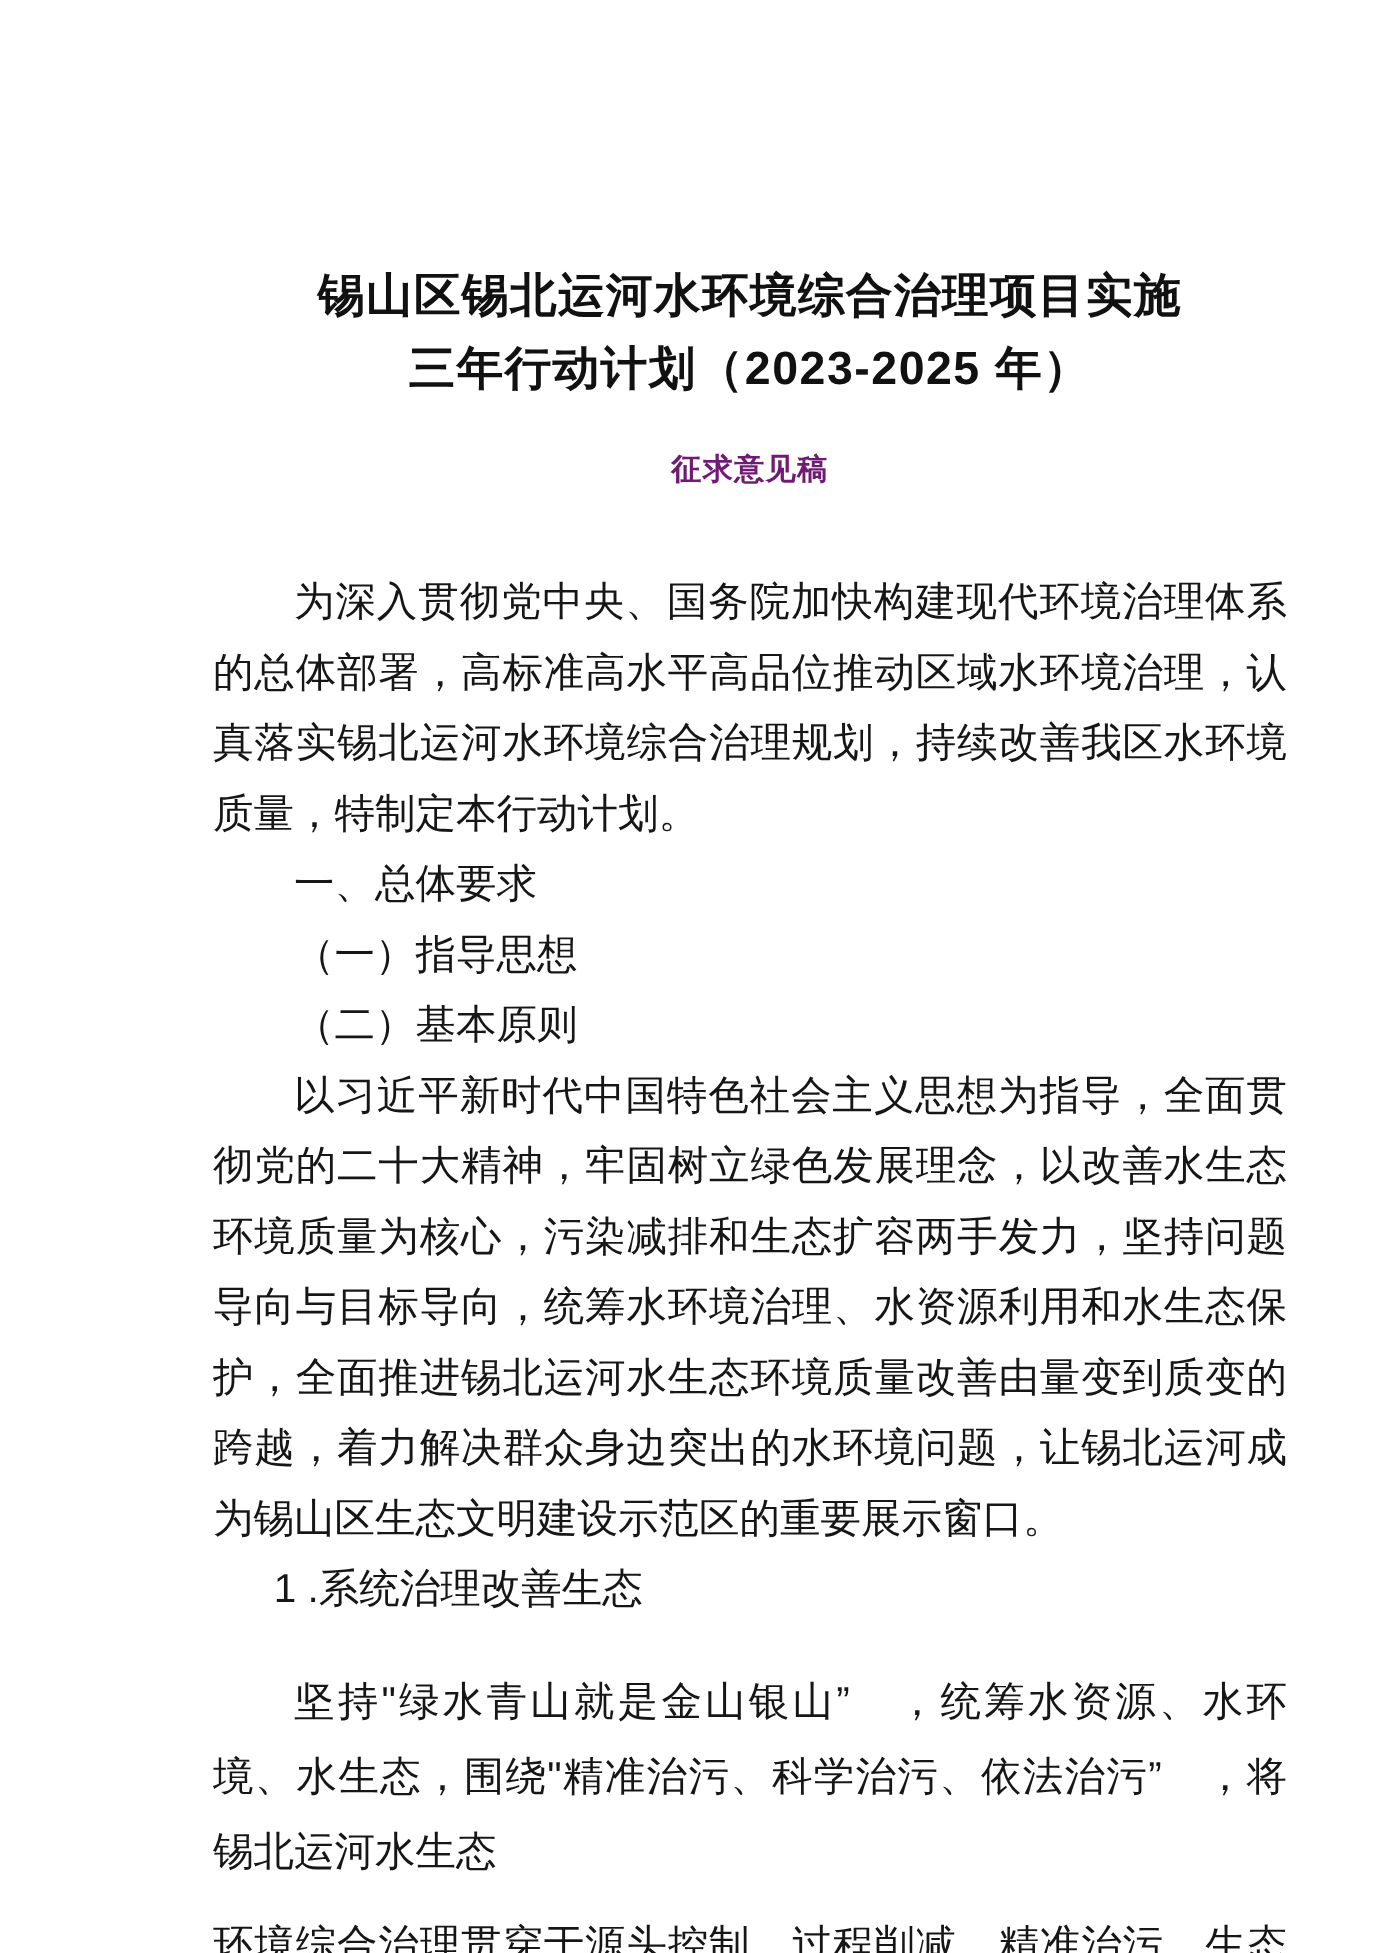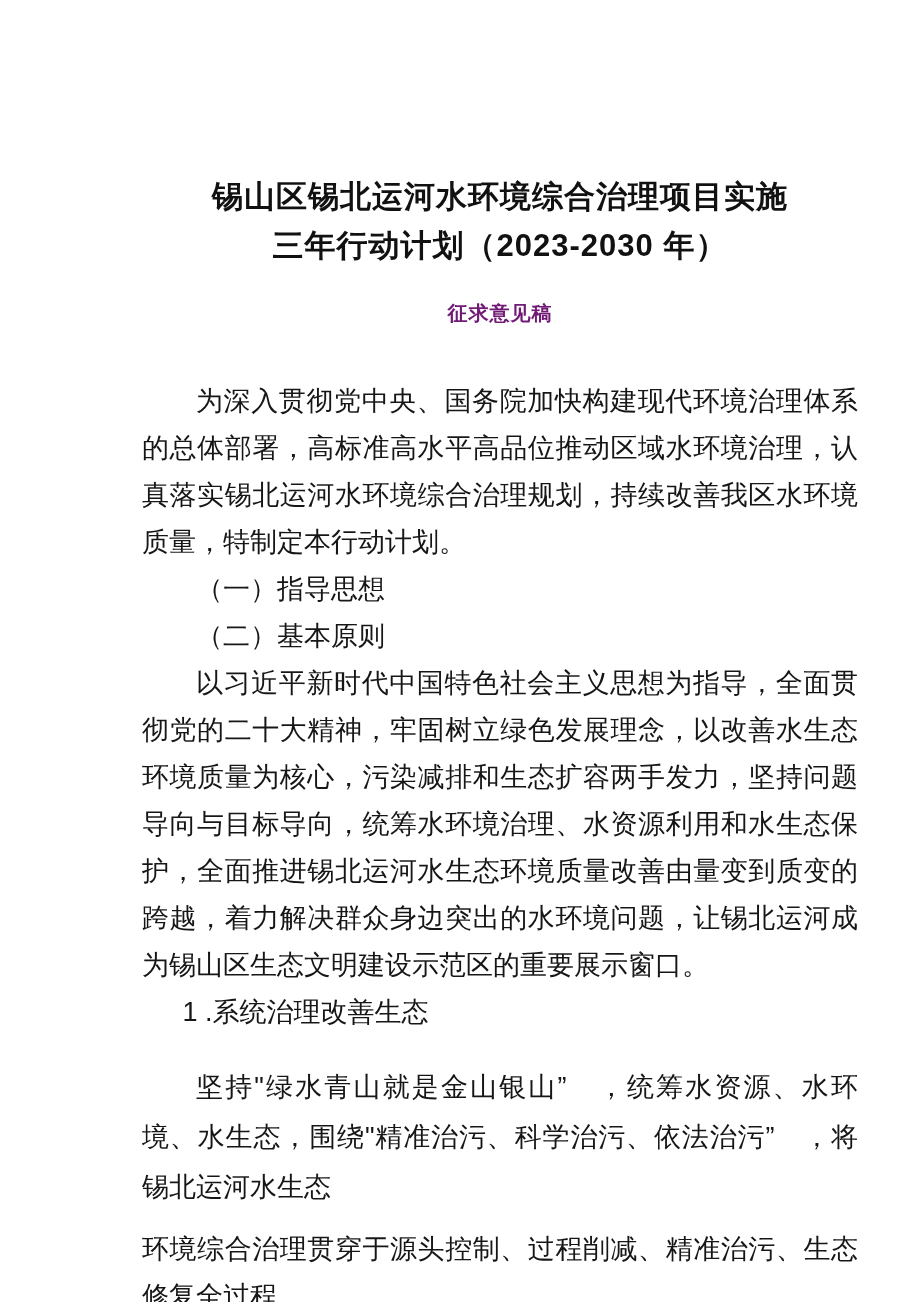--- a/index.html
+++ b/index.html
@@ -67,29 +67,30 @@
     line-height: 47px;
   }
 </style>
 </head>
 <body>
 
 <div class="page">
 
   <div class="title-block">
     <div class="title-line">锡山区锡北运河水环境综合治理项目实施</div>
-    <div class="title-line">三年行动计划（2023-2030 年）</div>
+    <div class="title-line">三年行动计划（2023-2025 年）</div>
   </div>
 
   <div class="subtitle">征求意见稿</div>
 
   <div class="body-text">
 
     <p class="indent">为深入贯彻党中央、国务院加快构建现代环境治理体系的总体部署，高标准高水平高品位推动区域水环境治理，认真落实锡北运河水环境综合治理规划，持续改善我区水环境质量，特制定本行动计划。</p>
 
+    <p class="indent">一、总体要求</p>
 
     <p class="indent">（一）指导思想</p>
 
     <p class="indent">（二）基本原则</p>
 
     <p class="indent">以习近平新时代中国特色社会主义思想为指导，全面贯彻党的二十大精神，牢固树立绿色发展理念，以改善水生态环境质量为核心，污染减排和生态扩容两手发力，坚持问题导向与目标导向，统筹水环境治理、水资源利用和水生态保护，全面推进锡北运河水生态环境质量改善由量变到质变的跨越，着力解决群众身边突出的水环境问题，让锡北运河成为锡山区生态文明建设示范区的重要展示窗口。</p>
 
     <p class="indent-small">1 .系统治理改善生态</p>
 
     <p class="indent para-quote">坚持"绿水青山就是金山银山”　，统筹水资源、水环境、水生态，围绕"精准治污、科学治污、依法治污”　，将锡北运河水生态</p>

